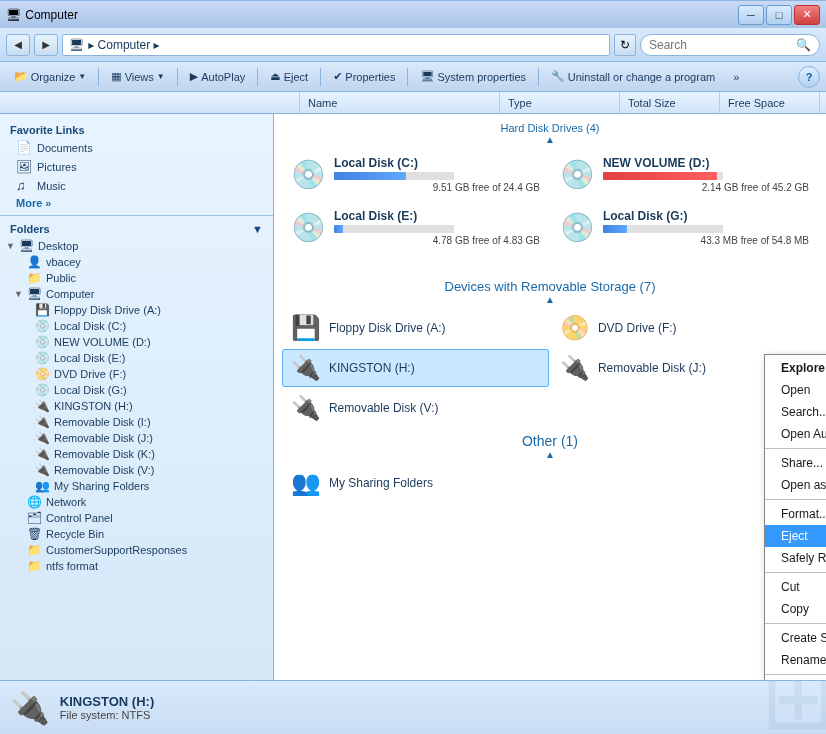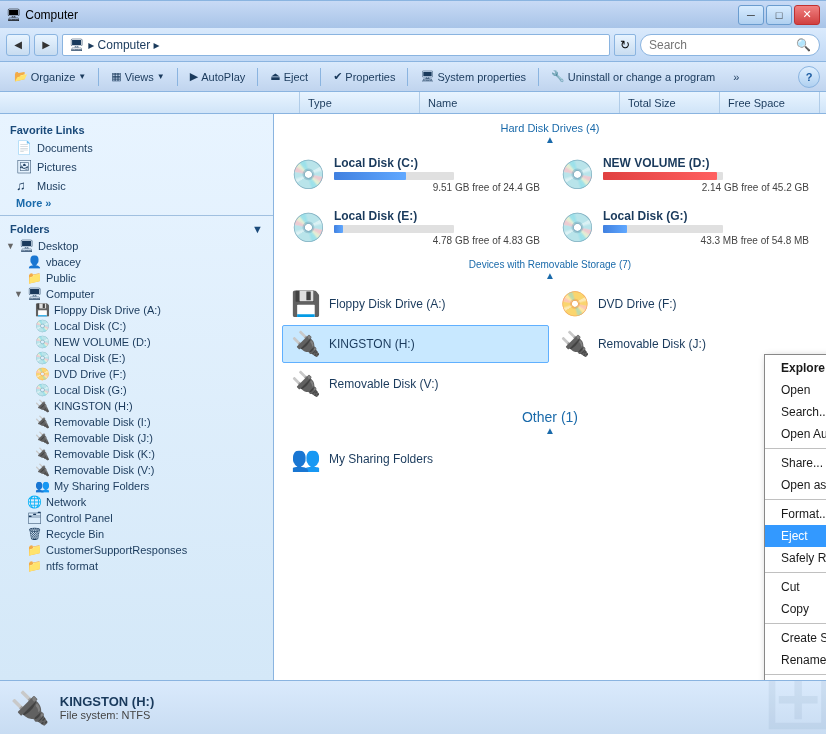--- a/index.html
+++ b/index.html
@@ -296,22 +296,22 @@
   <button class="toolbar-btn">
     <span>🔧</span>
     <span>Uninstall or change a program</span>
   </button>
   <button class="toolbar-btn">»</button>
   <div class="help-btn">?</div>
 </div>
 
 <div style="display:flex; background: linear-gradient(to bottom, #e8f4ff, #d0e4f8); border-bottom: 1px solid #8ab4e0; height: 22px;">
   <div style="width:300px; border-right:1px solid #b0cce8;"></div>
+  <div class="col-header col-name">Name</div>
   <div class="col-header col-type">Type</div>
-  <div class="col-header col-name">Name</div>
   <div class="col-header col-total">Total Size</div>
   <div class="col-header col-free">Free Space</div>
 </div>
 
 <div class="main-layout">
 
   <div class="sidebar">
     <div class="sidebar-section-title">Favorite Links</div>
 
     <div class="sidebar-item">
@@ -491,21 +491,21 @@
           <div class="drive-name">Local Disk (G:)</div>
           <div class="drive-bar-bg">
             <div class="drive-bar small-blue" style="width:20%;"></div>
           </div>
           <div class="drive-free">43.3 MB free of 54.8 MB</div>
         </div>
       </div>
     </div>
 
     <div class="section-header">
-      <span style="color:#1a6aaa; font-size:10px;">Devices with Removable Storage (7)</span>
+      <span style="color:#1a6aaa; font-size:13px;margin-top:20px;">Devices with Removable Storage (7)</span>
       <span class="section-arrow">▲</span>
     </div>
 
     <div class="drives-grid">
       <div class="removable-item">
         <span class="removable-icon">💾</span>
         <span class="removable-name">Floppy Disk Drive (A:)</span>
       </div>
       <div class="removable-item">
         <span class="removable-icon">📀</span>

